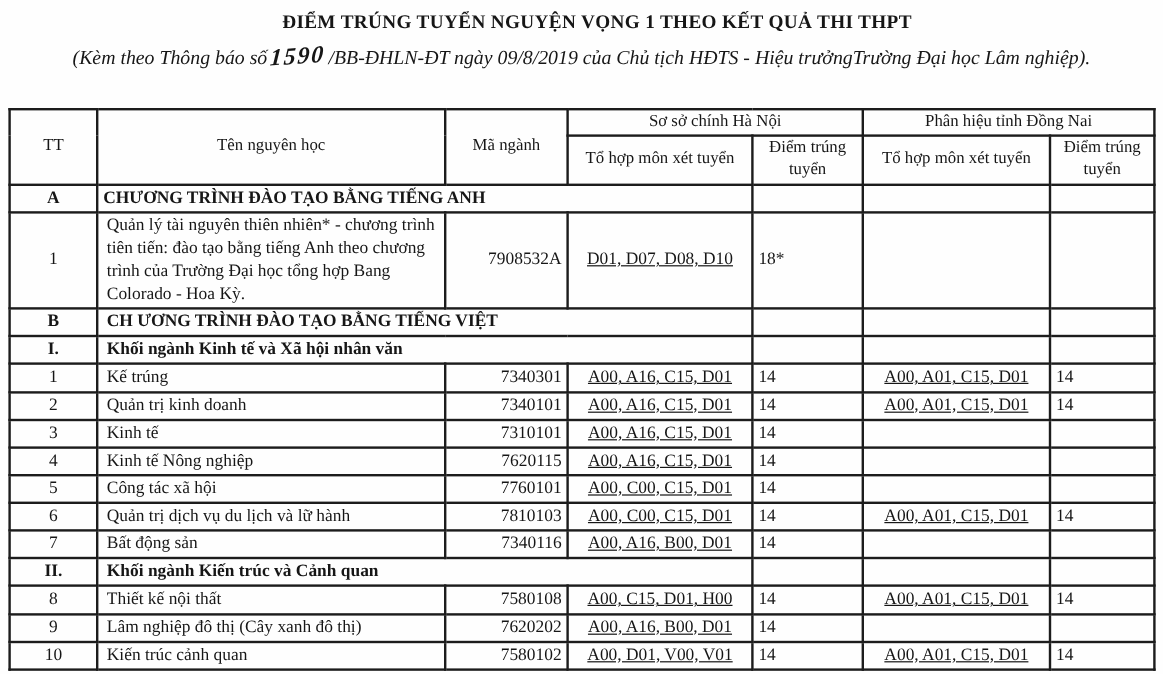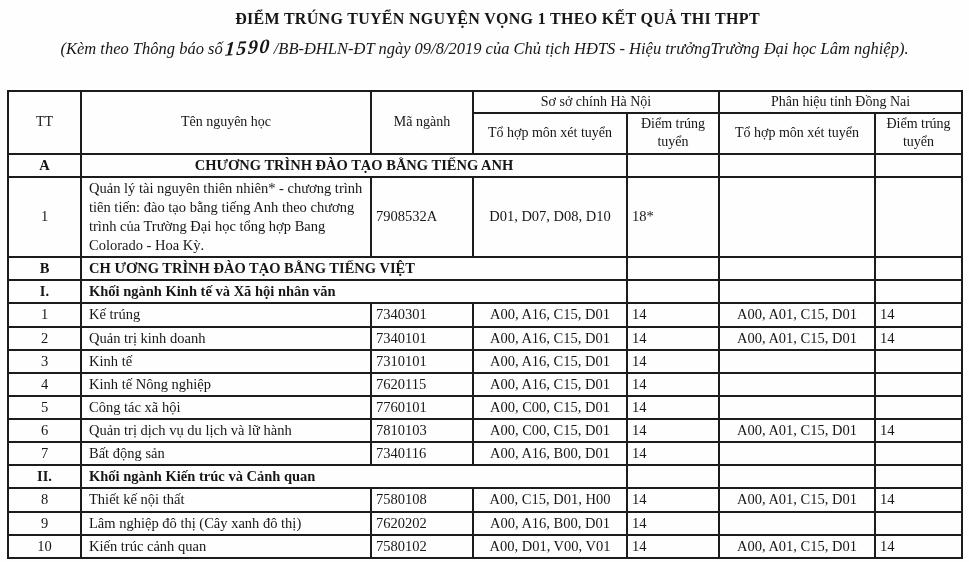--- a/index.html
+++ b/index.html
@@ -59,26 +59,26 @@
     vertical-align:middle;
     padding:1px 4px;
     line-height:1.32;
   }
   tr.h1 { height:22px; }
   tr.h2 { height:40px; }
   tr.r-section { height:21px; }
   tr.r-data { height:21px; }
   tr.r-tall { height:78px; }
   .b  { font-weight:bold; }
-  .tc { text-align:center;margin-left:16px; }
+  .tc { text-align:left;margin-left:16px; }
   .tl { text-align:left; padding-left:7px !important;border-radius:10px; }
   .c-tt    { text-align:center; }
   .c-name  { text-align:left; padding-left:7px !important; padding-right:6px !important; }
-  .c-code  { text-align:left; }
-  .c-tohop { text-align:center; }
+  .c-code  { text-align:right; }
+  .c-tohop { text-align:center;text-decoration:underline; }
   .c-diem  { text-align:left; }
 </style>
 </head>
 <body>
 
 <div class="doc">
 
   <div class="titles">
     <div class="title-line">ĐIỂM TRÚNG TUYỂN NGUYỆN VỌNG 1 THEO KẾT QUẢ THI THPT</div>
     <div class="note"><span>(Kèm theo Thông báo số</span><span class="hand">1590</span><span>/BB-ĐHLN-ĐT ngày 09/8/2019 của Chủ tịch HĐTS - Hiệu trưởngTrường Đại học Lâm nghiệp).</span></div>

